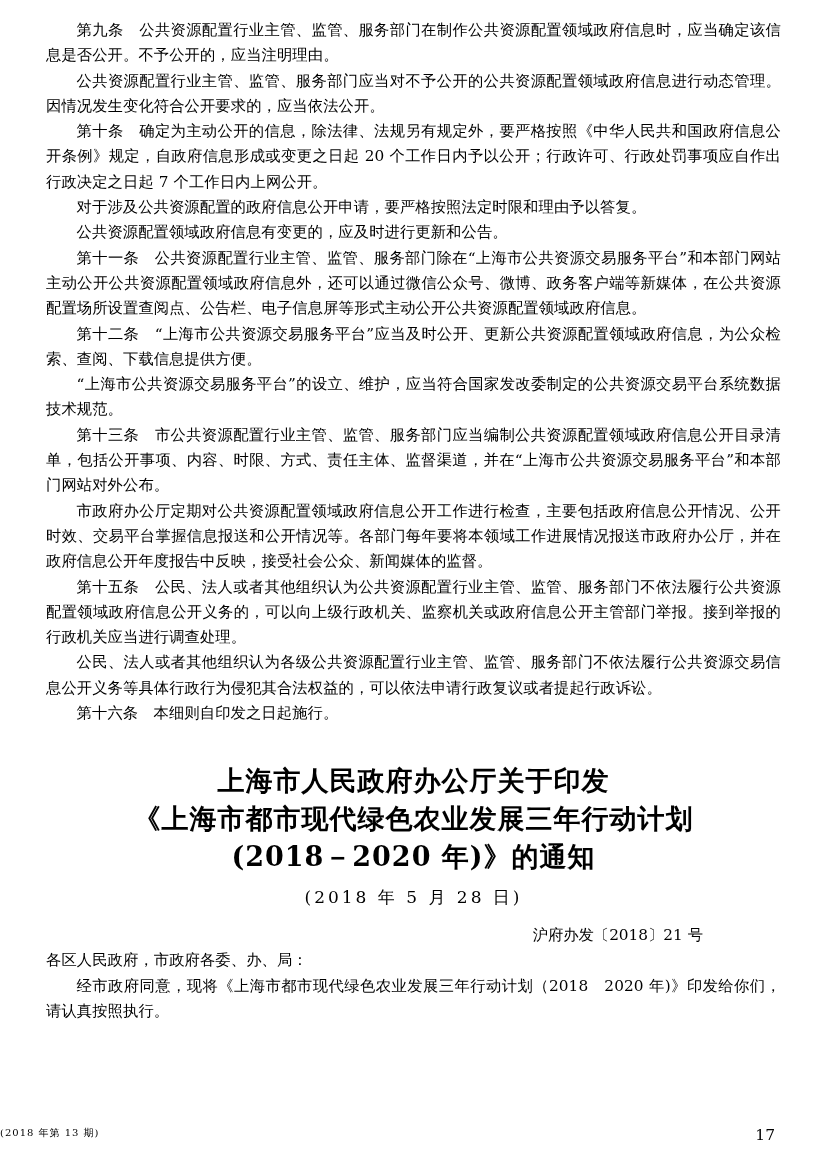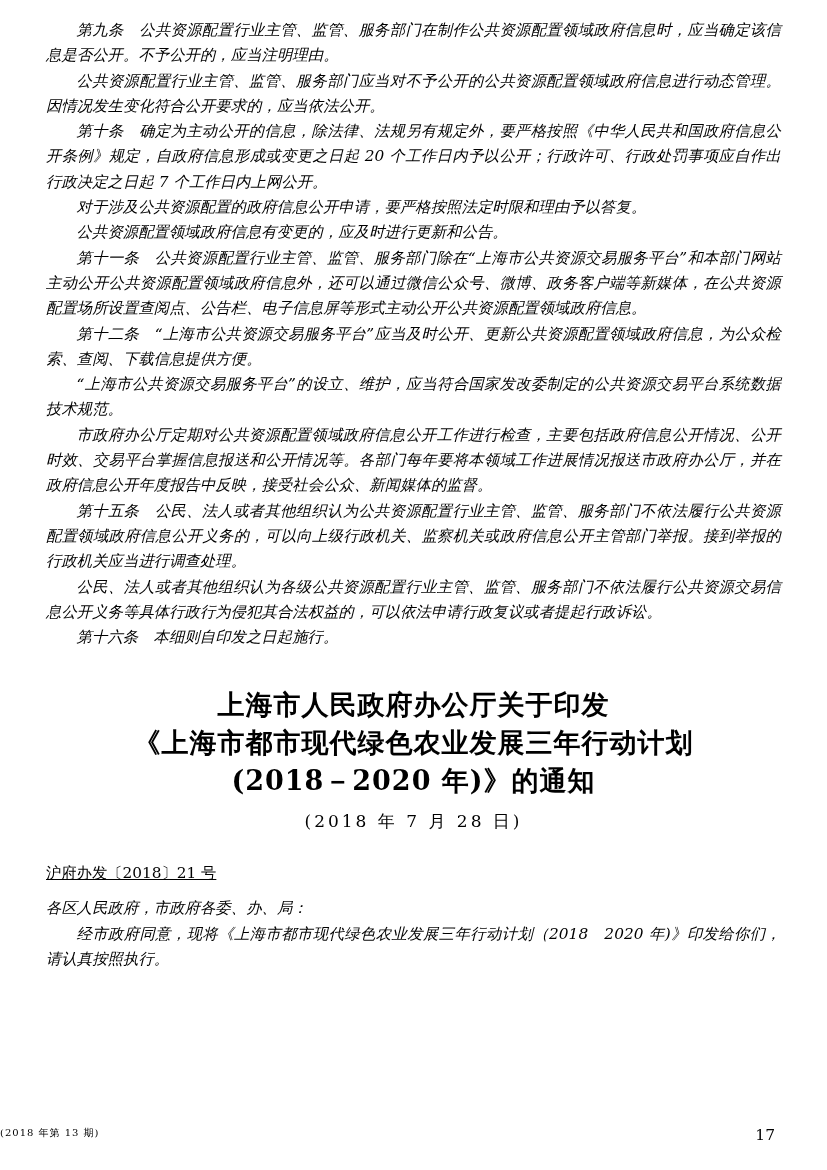--- a/index.html
+++ b/index.html
@@ -22,21 +22,20 @@
     height: 1170px;
     box-sizing: border-box;
     padding: 18px 46px 0 46px;
   }
   .body-text {
     font-size: 15.3px;
     line-height: 25.3px;
     text-align: justify;
     text-justify: inter-ideograph;
     letter-spacing: 0.1px;
-    font-style: italic;
   }
   .body-text p {
     margin: 0;
     text-indent: 2em;
   }
   .body-text p.noindent {
     text-indent: 0;
   }
   .title-block {
     margin-top: 36px;
@@ -49,32 +48,32 @@
     line-height: 38px;
     letter-spacing: 1px;
   }
   .subtitle-date {
     margin-top: 10px;
     font-size: 17px;
     letter-spacing: 3px;
     text-align: center;
   }
   .docnum {
-    margin-top: 30px;
+    margin-top: 16px;
+    text-align: right;
     font-size: 15.3px;
     padding-right: 78px;
-    text-decoration: underline;
   }
   .recipient {
     margin-top: 12px;
     font-size: 15.3px;
     line-height: 25.3px;
   }
   .after-block {
-    margin-top: 12px;
+    margin-top: 2px;
   }
   .footer {
     position: absolute;
     left: 0;
     bottom: 22px;
     width: 827px;
     height: 22px;
   }
   .footer-center {
     position: absolute;
@@ -98,31 +97,32 @@
 
   <div class="body-text">
     <p>第九条　公共资源配置行业主管、监管、服务部门在制作公共资源配置领域政府信息时，应当确定该信息是否公开。不予公开的，应当注明理由。</p>
     <p>公共资源配置行业主管、监管、服务部门应当对不予公开的公共资源配置领域政府信息进行动态管理。因情况发生变化符合公开要求的，应当依法公开。</p>
     <p>第十条　确定为主动公开的信息，除法律、法规另有规定外，要严格按照《中华人民共和国政府信息公开条例》规定，自政府信息形成或变更之日起 20 个工作日内予以公开；行政许可、行政处罚事项应自作出行政决定之日起 7 个工作日内上网公开。</p>
     <p>对于涉及公共资源配置的政府信息公开申请，要严格按照法定时限和理由予以答复。</p>
     <p>公共资源配置领域政府信息有变更的，应及时进行更新和公告。</p>
     <p>第十一条　公共资源配置行业主管、监管、服务部门除在“上海市公共资源交易服务平台”和本部门网站主动公开公共资源配置领域政府信息外，还可以通过微信公众号、微博、政务客户端等新媒体，在公共资源配置场所设置查阅点、公告栏、电子信息屏等形式主动公开公共资源配置领域政府信息。</p>
     <p>第十二条　“上海市公共资源交易服务平台”应当及时公开、更新公共资源配置领域政府信息，为公众检索、查阅、下载信息提供方便。</p>
     <p>“上海市公共资源交易服务平台”的设立、维护，应当符合国家发改委制定的公共资源交易平台系统数据技术规范。</p>
+    <p>第十三条　市公共资源配置行业主管、监管、服务部门应当编制公共资源配置领域政府信息公开目录清单，包括公开事项、内容、时限、方式、责任主体、监督渠道，并在“上海市公共资源交易服务平台”和本部门网站对外公布。</p>
     <p>市政府办公厅定期对公共资源配置领域政府信息公开工作进行检查，主要包括政府信息公开情况、公开时效、交易平台掌握信息报送和公开情况等。各部门每年要将本领域工作进展情况报送市政府办公厅，并在政府信息公开年度报告中反映，接受社会公众、新闻媒体的监督。</p>
     <p>第十五条　公民、法人或者其他组织认为公共资源配置行业主管、监管、服务部门不依法履行公共资源配置领域政府信息公开义务的，可以向上级行政机关、监察机关或政府信息公开主管部门举报。接到举报的行政机关应当进行调查处理。</p>
     <p>公民、法人或者其他组织认为各级公共资源配置行业主管、监管、服务部门不依法履行公共资源交易信息公开义务等具体行政行为侵犯其合法权益的，可以依法申请行政复议或者提起行政诉讼。</p>
     <p>第十六条　本细则自印发之日起施行。</p>
   </div>
 
   <div class="title-block">
     <div class="title-line">上海市人民政府办公厅关于印发</div>
     <div class="title-line">《上海市都市现代绿色农业发展三年行动计划</div>
     <div class="title-line">(2018－2020 年)》的通知</div>
-    <div class="subtitle-date">(2018 年 7 月 28 日)</div>
+    <div class="subtitle-date">(2018 年 5 月 28 日)</div>
   </div>
 
   <div class="docnum">沪府办发〔2018〕21 号</div>
 
   <div class="recipient body-text after-block">
     <p class="noindent">各区人民政府，市政府各委、办、局：</p>
     <p>经市政府同意，现将《上海市都市现代绿色农业发展三年行动计划（2018　2020 年)》印发给你们，请认真按照执行。</p>
   </div>
 
 </div>

